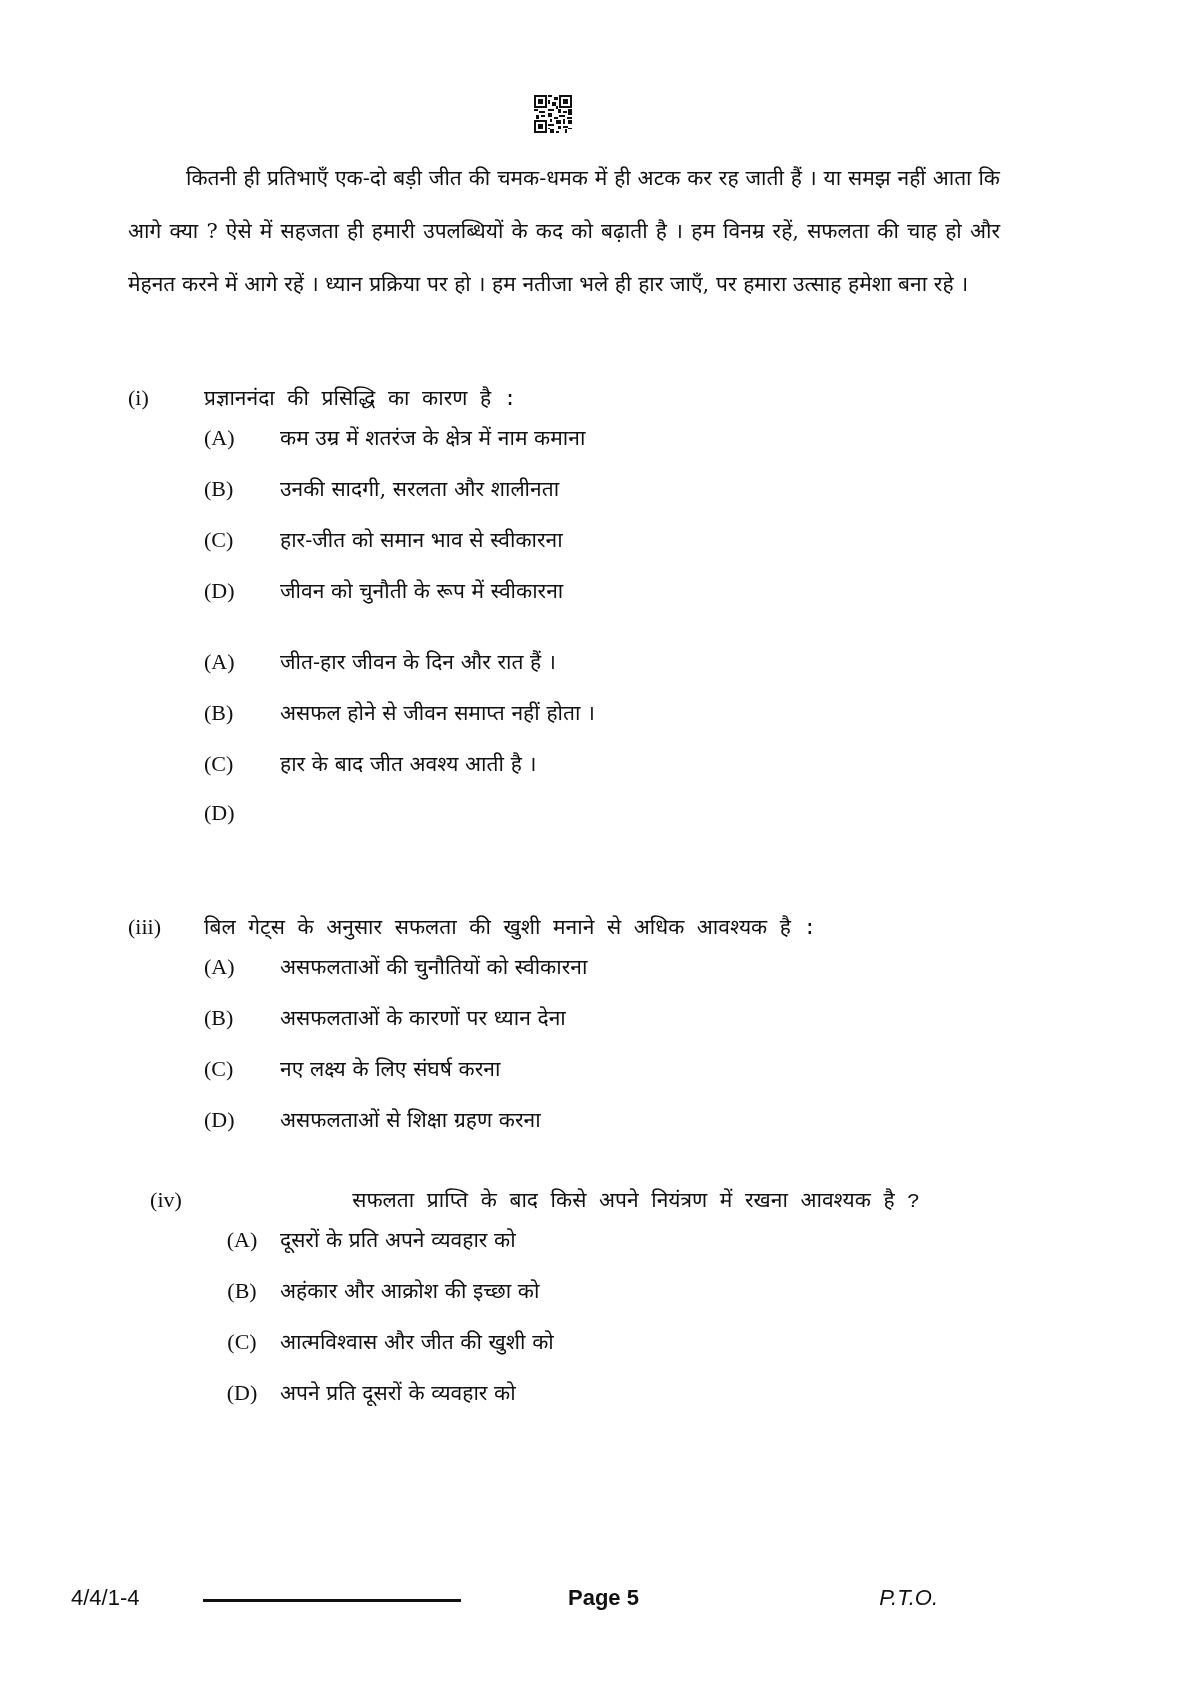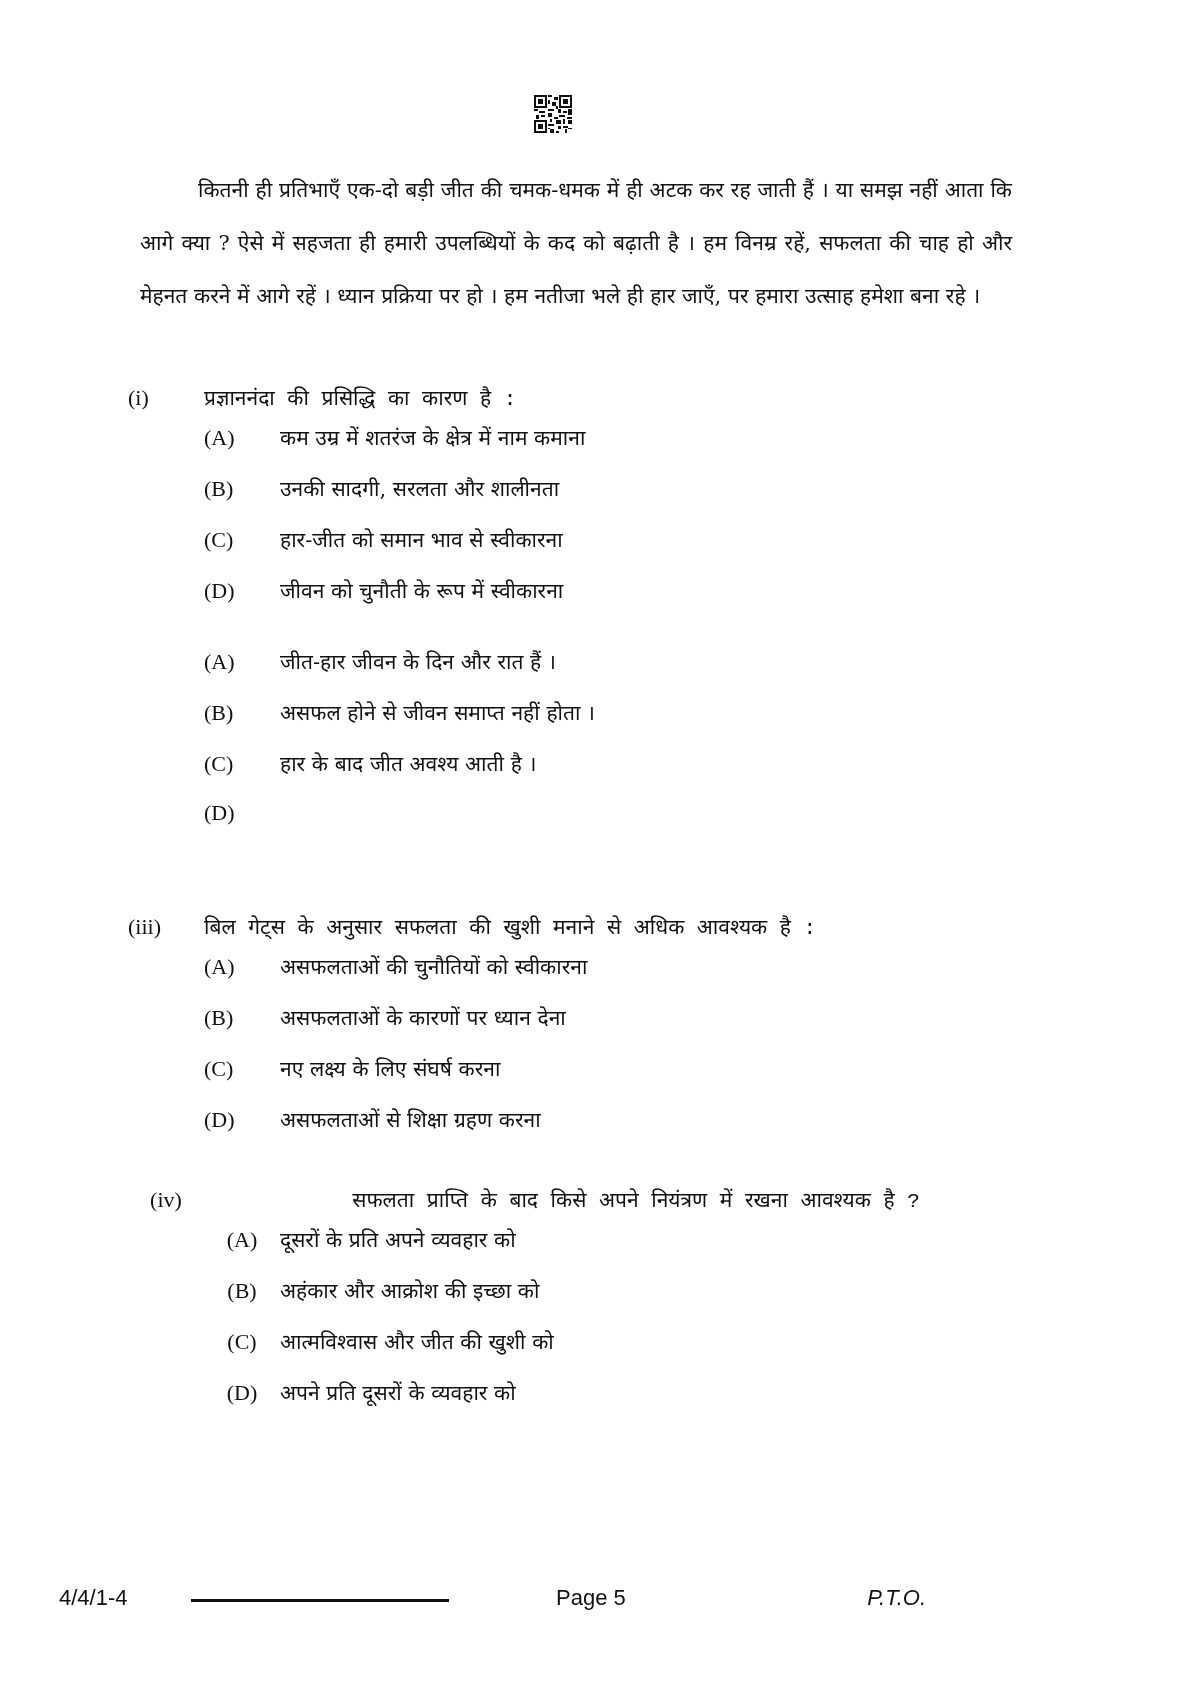--- a/index.html
+++ b/index.html
@@ -24,21 +24,21 @@
     }
     .passage {
       position: absolute;
       left: 128px;
       top: 152px;
       width: 872px;
       font-size: 21px;
       line-height: 53px;
       text-align: justify;
       text-indent: 58px;
-      margin: 12px;
+      margin: 0;
     }
     .question {
       position: absolute;
       left: 128px;
       width: 940px;
     }
     .q-stem {
       display: flex;
       align-items: baseline;
       font-size: 21px;
@@ -62,21 +62,21 @@
       height: 51px;
       font-size: 21px;
     }
     .opt-label {
       width: 76px;
       font-family: "Liberation Serif", "DejaVu Serif", serif;
       font-size: 22px;
     }
     .footer {
       position: absolute;
-      left: 1px;
+      left: 13px;
       top: 1585px;
       width: 973px;
       height: 40px;
       font-family: "Liberation Sans", "DejaVu Sans", sans-serif;
       font-size: 22px;
     }
     .footer-code {
       position: absolute;
       left: 58px;
       top: 0;
@@ -86,20 +86,21 @@
       left: 190px;
       top: 14px;
       width: 258px;
       height: 3px;
       background: #111111;
     }
     .footer-page {
       position: absolute;
       left: 555px;
       top: 0;
+      font-weight: bold;
     }
     .footer-pto {
       position: absolute;
       right: 48px;
       top: 0;
       font-style: italic;
     }
   </style>
 </head>
 <body>

